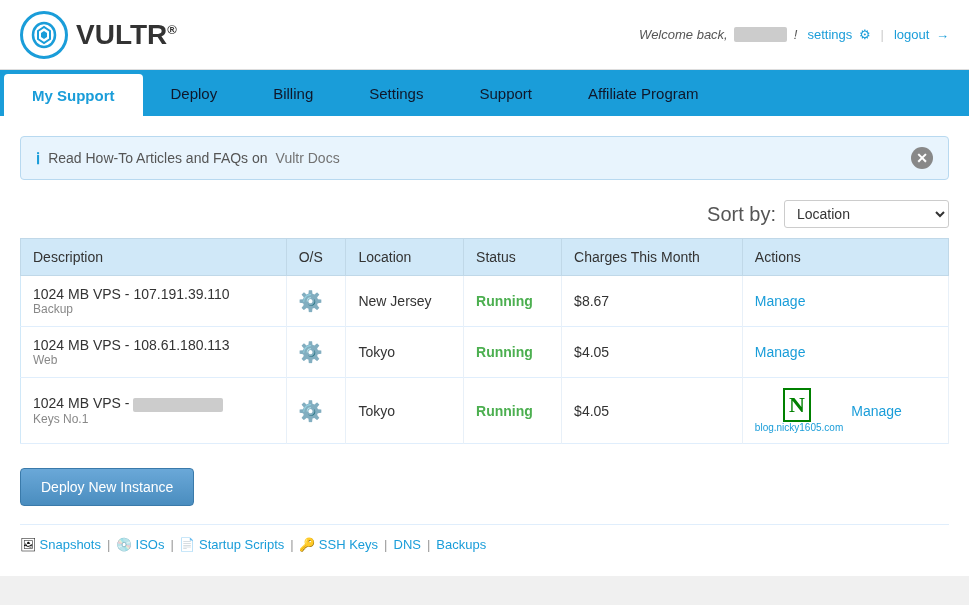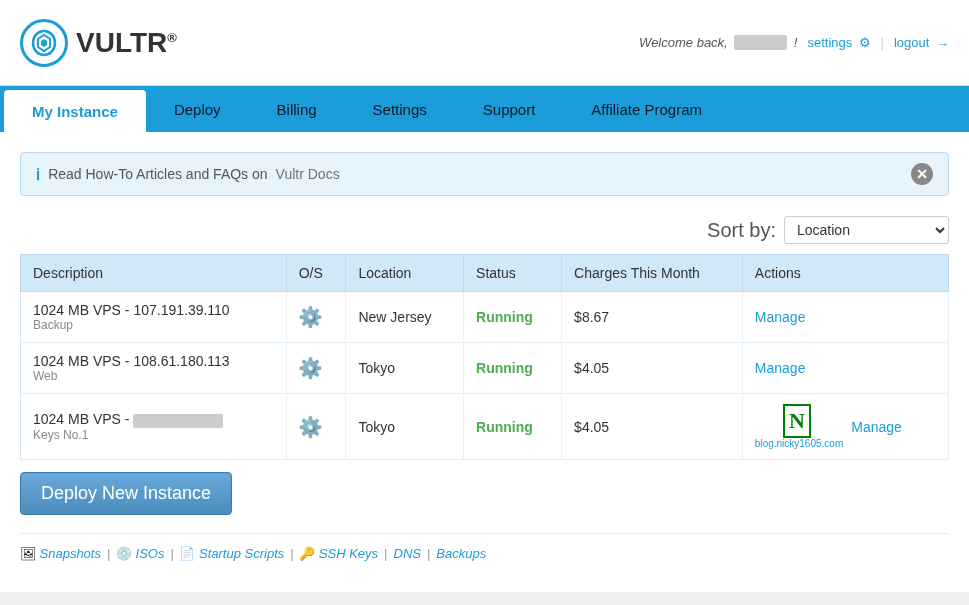--- a/index.html
+++ b/index.html
@@ -6,21 +6,21 @@
     body { font-family: Arial, sans-serif; font-size: 14px; background: #f0f0f0; width: 969px; }
 
     
     #header {
       background: #fff;
       border-bottom: 1px solid #ddd;
       padding: 10px 20px;
       display: flex;
       align-items: center;
       justify-content: space-between;
-      height: 86px;
+      height: 70px;
     }
     #logo-area { display: flex; align-items: center; gap: 8px; }
     #logo-icon {
       width: 48px; height: 48px;
       border: 3px solid #1a9dd9;
       border-radius: 50%;
       display: flex; align-items: center; justify-content: center;
       position: relative;
     }
     #logo-icon svg { width: 32px; height: 32px; }
@@ -128,37 +128,37 @@
     .status-running { color: #4caf50; font-weight: bold; }
     .manage-link { color: #1a9dd9; text-decoration: none; cursor: pointer; }
 
     
     #deploy-btn {
       background: linear-gradient(to bottom, #6aa8d8, #4a8dbf);
       border: 1px solid #3a7aaa;
       color: #fff;
       padding: 10px 20px;
       border-radius: 4px;
-      font-size: 18px;
+      font-size: 14px;
       cursor: pointer;
-      margin-top: 12px;
+      margin-top: 24px;
       margin-bottom: 18px;
     }
 
     
     #footer-links {
       border-top: 1px solid #e0eefc;
       padding: 12px 0 0 0;
       display: flex;
       align-items: center;
       gap: 0;
       flex-wrap: wrap;
       font-size: 13px;
     }
-    .footer-link { color: #1a9dd9; text-decoration: none; cursor: pointer; font-style: italic; }
+    .footer-link { color: #1a9dd9; text-decoration: none; cursor: pointer; }
     .footer-sep { color: #999; margin: 0 6px; }
 
     
     #nginx-badge {
       border: 2px solid green;
       color: green;
       font-size: 22px;
       font-weight: bold;
       padding: 2px 4px;
       display: inline-block;
@@ -207,21 +207,21 @@
     </a>
     <span style="color:#ccc;">|</span>
     <a id="logout-link" href="#">
       <span>logout</span>
       <span style="margin-left:3px;">→</span>
     </a>
   </div>
 </div>
 
 <nav id="nav">
-  <a class="nav-item active" href="#">My Instance</a>
+  <a class="nav-item active" href="#">My Support</a>
   <a class="nav-item" href="#">Deploy</a>
   <a class="nav-item" href="#">Billing</a>
   <a class="nav-item" href="#">Settings</a>
   <a class="nav-item" href="#">Support</a>
   <a class="nav-item" href="#">Affiliate Program</a>
 </nav>
 
 <div id="main">
 
   

